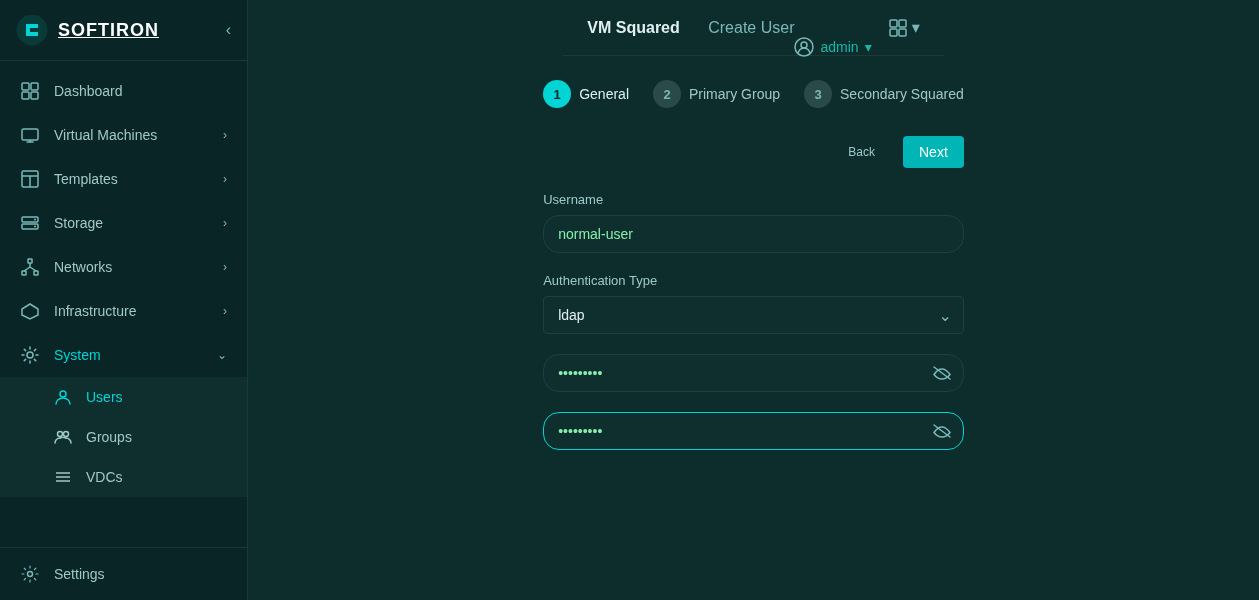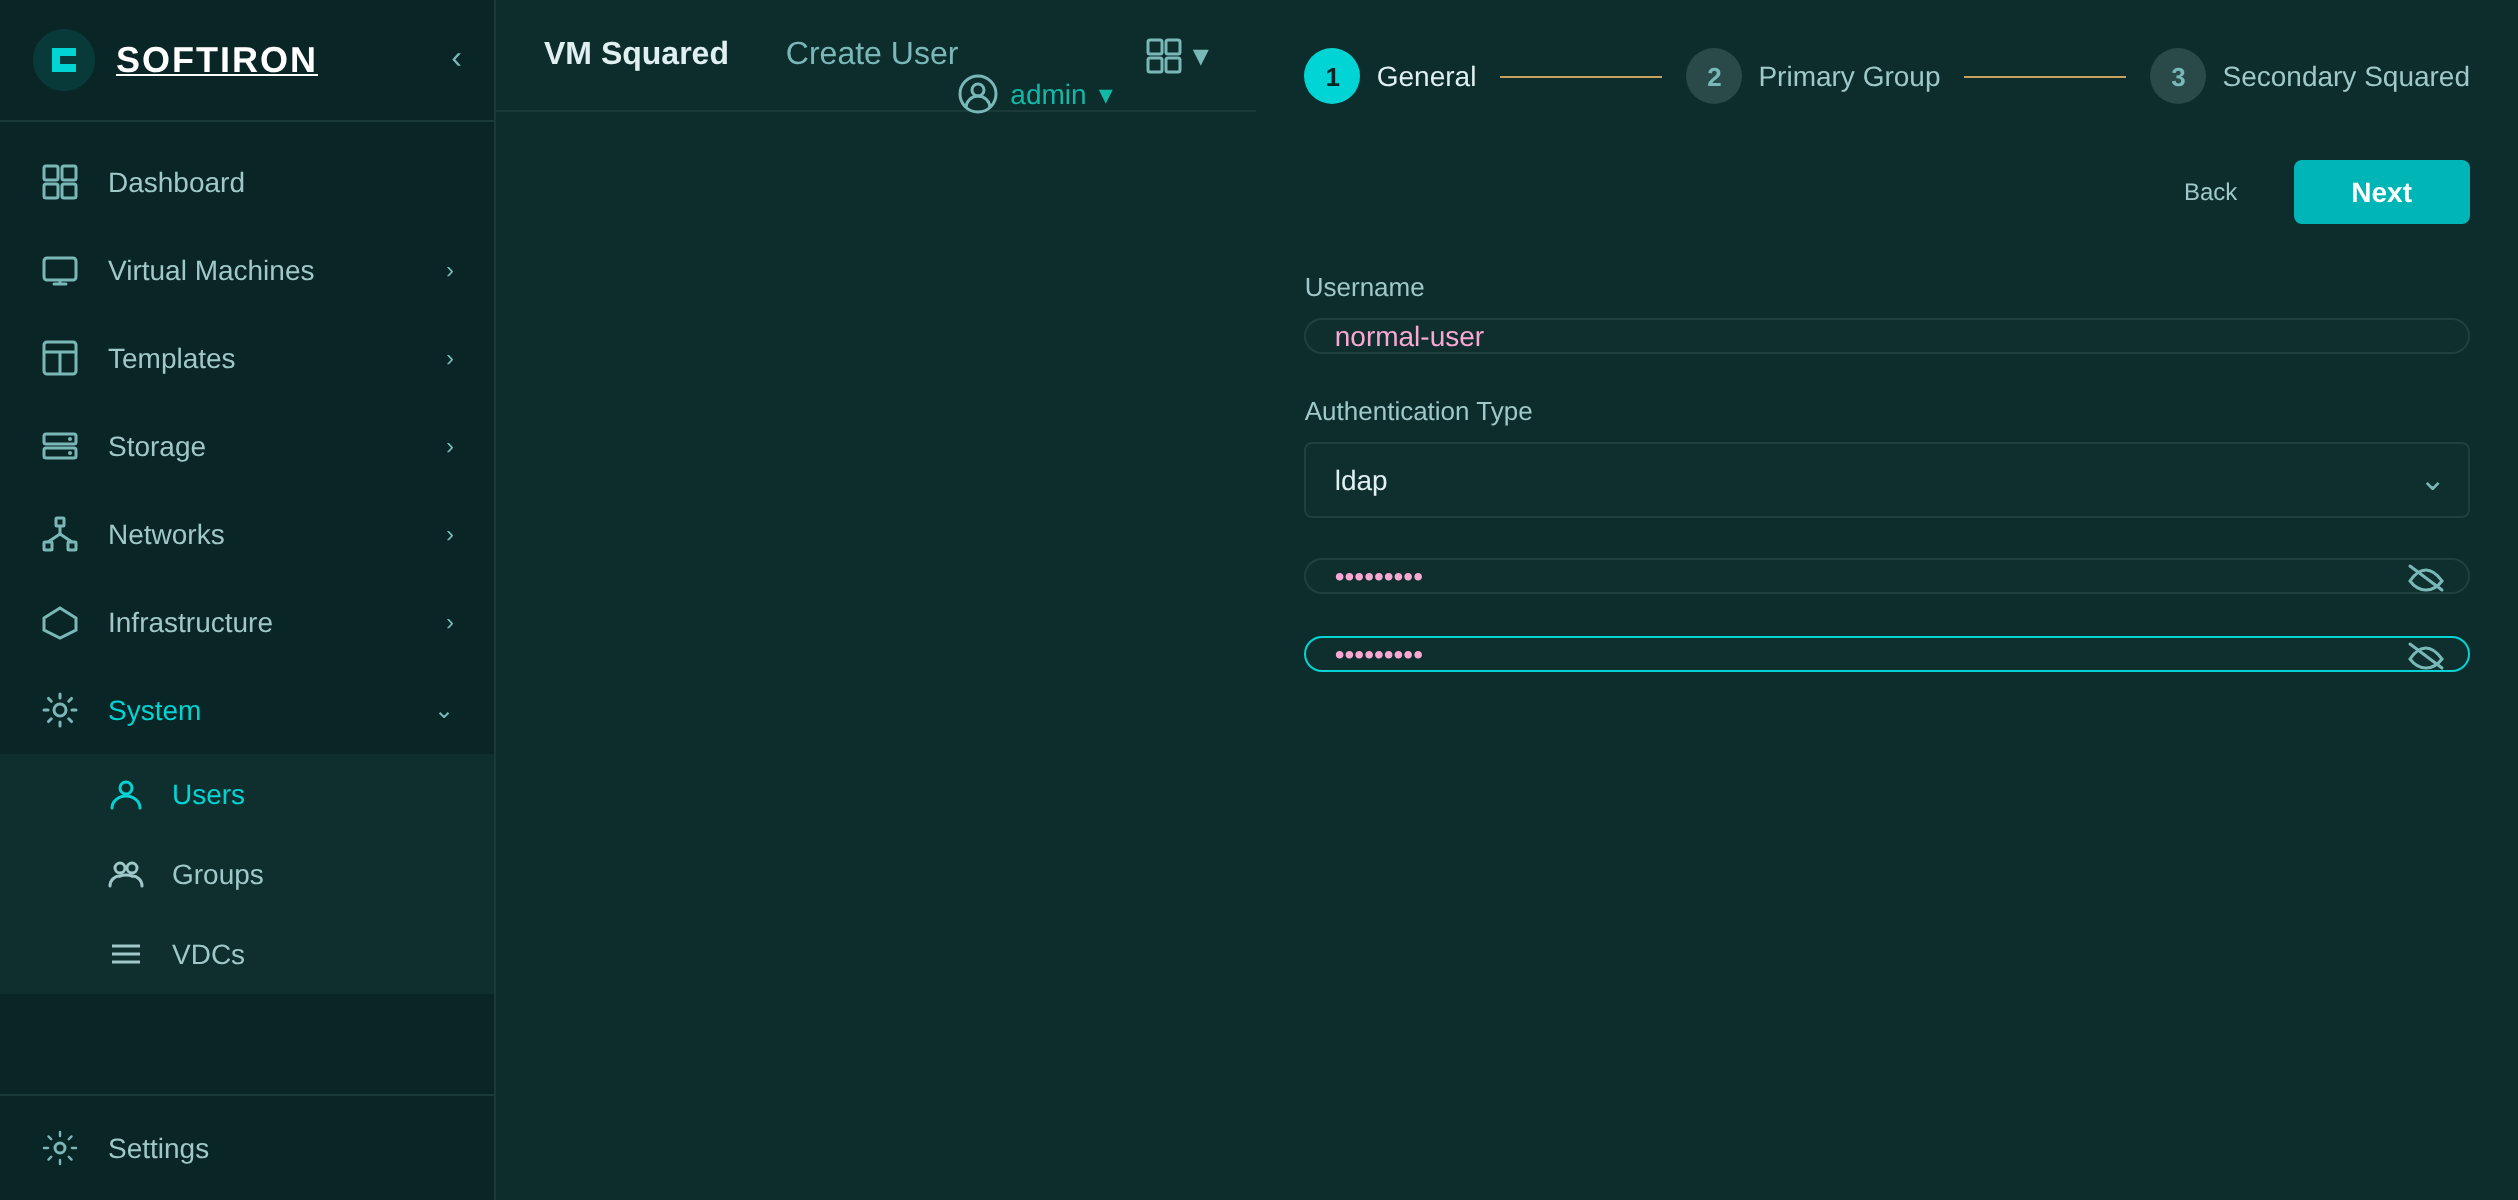--- a/index.html
+++ b/index.html
@@ -105,22 +105,23 @@
 
     .nav-sub-item.active-sub {
       color: #00d4d4;
     }
 
     
     .main {
       flex: 1;
       background: #0d2d2d;
       display: flex;
-      flex-direction: row;
+      flex-direction: column;
       height: 600px;
+      align-items: center;
     }
 
     
     .topbar {
       display: flex;
       align-items: center;
       justify-content: space-between;
       padding: 0 24px;
       height: 56px;
       border-bottom: 1px solid #1a3a3a;
@@ -243,45 +244,45 @@
       font-size: 12px;
       cursor: pointer;
       padding: 8px 16px;
     }
 
     .btn-next {
       background: #00b5b5;
       border: none;
       color: #ffffff;
       font-size: 14px;
-      font-weight: 700;
-      cursor: pointer;
-      padding: 8px 29px;
+      font-weight: 400;
+      cursor: pointer;
+      padding: 8px 16px;
       border-radius: 4px;
     }
 
     
     .form-group {
       margin-bottom: 20px;
     }
 
     .form-label {
       font-size: 13px;
       color: #a0c8c8;
       margin-bottom: 8px;
       display: block;
     }
 
     .form-input {
       width: 100%;
       background: #0f2f2f;
       border: 1px solid #1e4040;
       border-radius: 16px;
-      padding: 0 14px;
-      color: #f9a8d4;
+      padding: 10px 14px;
+      color: #86efac;
       font-size: 14px;
       outline: none;
     }
 
     .form-input.focused {
       border-color: #00d4d4;
     }
 
     .form-select-wrapper {
       position: relative;

